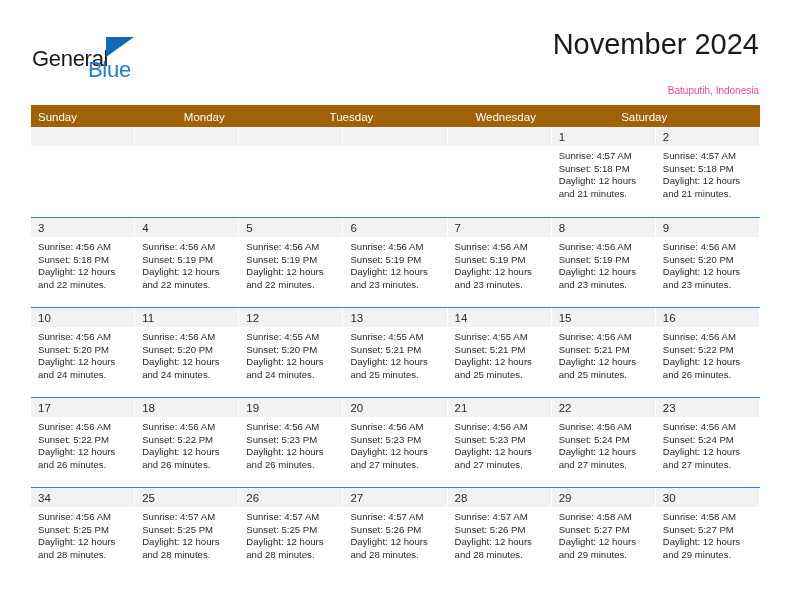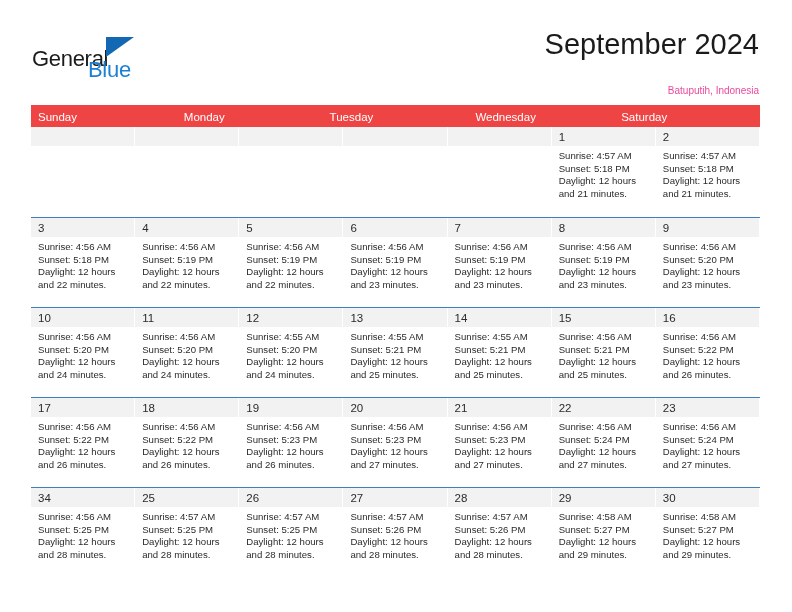--- a/index.html
+++ b/index.html
@@ -86,21 +86,21 @@
 
   
   .calendar {
     position: absolute;
     left: 31px;
     top: 105px;
     width: 729px;
   }
   .weekday-row {
     display: flex;
-    background: #ef4444;
+    background: #a16207;
   }
   .weekday-cell {
     flex: 1 1 0;
     box-sizing: border-box;
     padding: 5px 0 5px 7px;
     font-size: 11.5px;
     color: #ffffff;
     line-height: 14px;
     height: 22px;
   }
@@ -149,21 +149,21 @@
 
   <div class="top-bar">
 
     <div class="logo">
       <span class="logo-general">General</span>
       <span class="logo-tri"></span>
       <span class="logo-blue">Blue</span>
     </div>
 
     <div class="title-block">
-      <div class="title-main">September 2024</div>
+      <div class="title-main">November 2024</div>
       <div class="title-sub">Batuputih, Indonesia</div>
     </div>
 
   </div>
 
   <div class="calendar">
     <div class="weekday-row" id="weekday-row">
         <div class="weekday-cell">Sunday</div>
         <div class="weekday-cell">Monday</div>
         <div class="weekday-cell">Tuesday</div>

